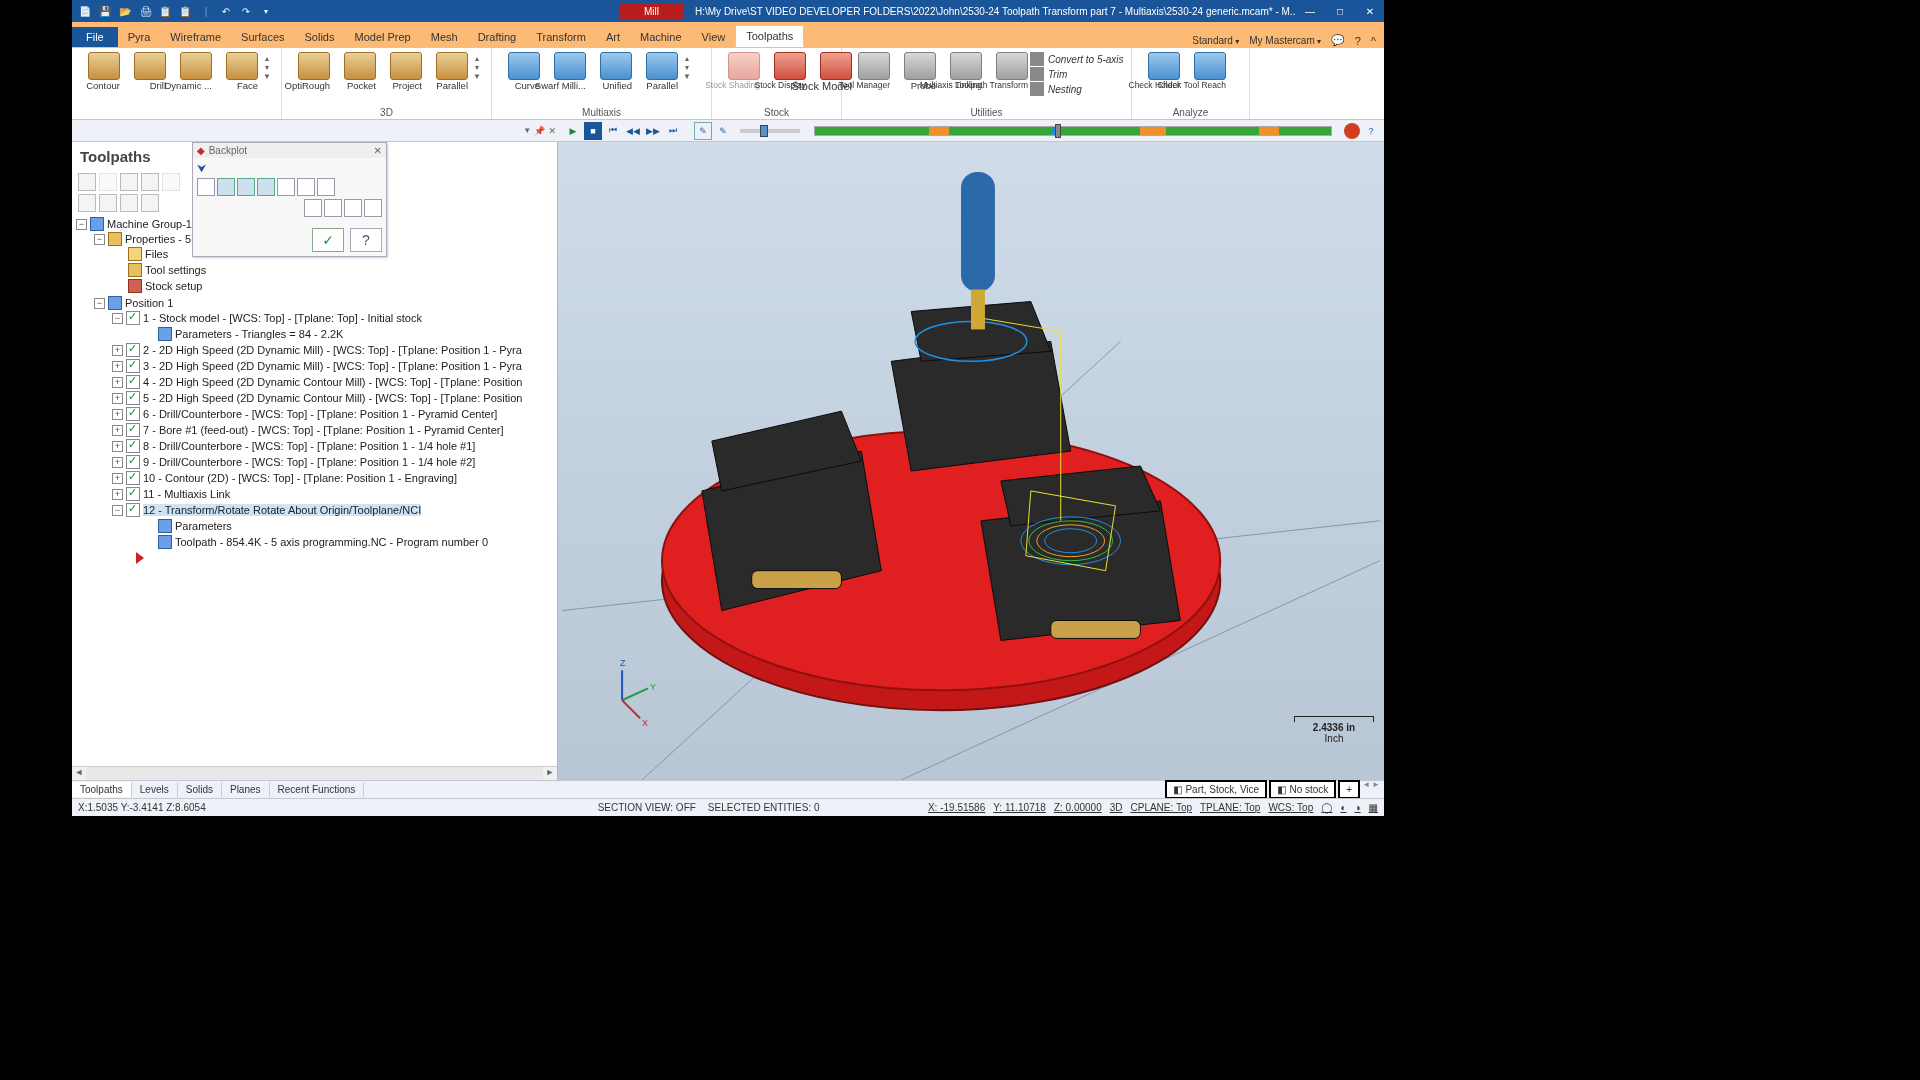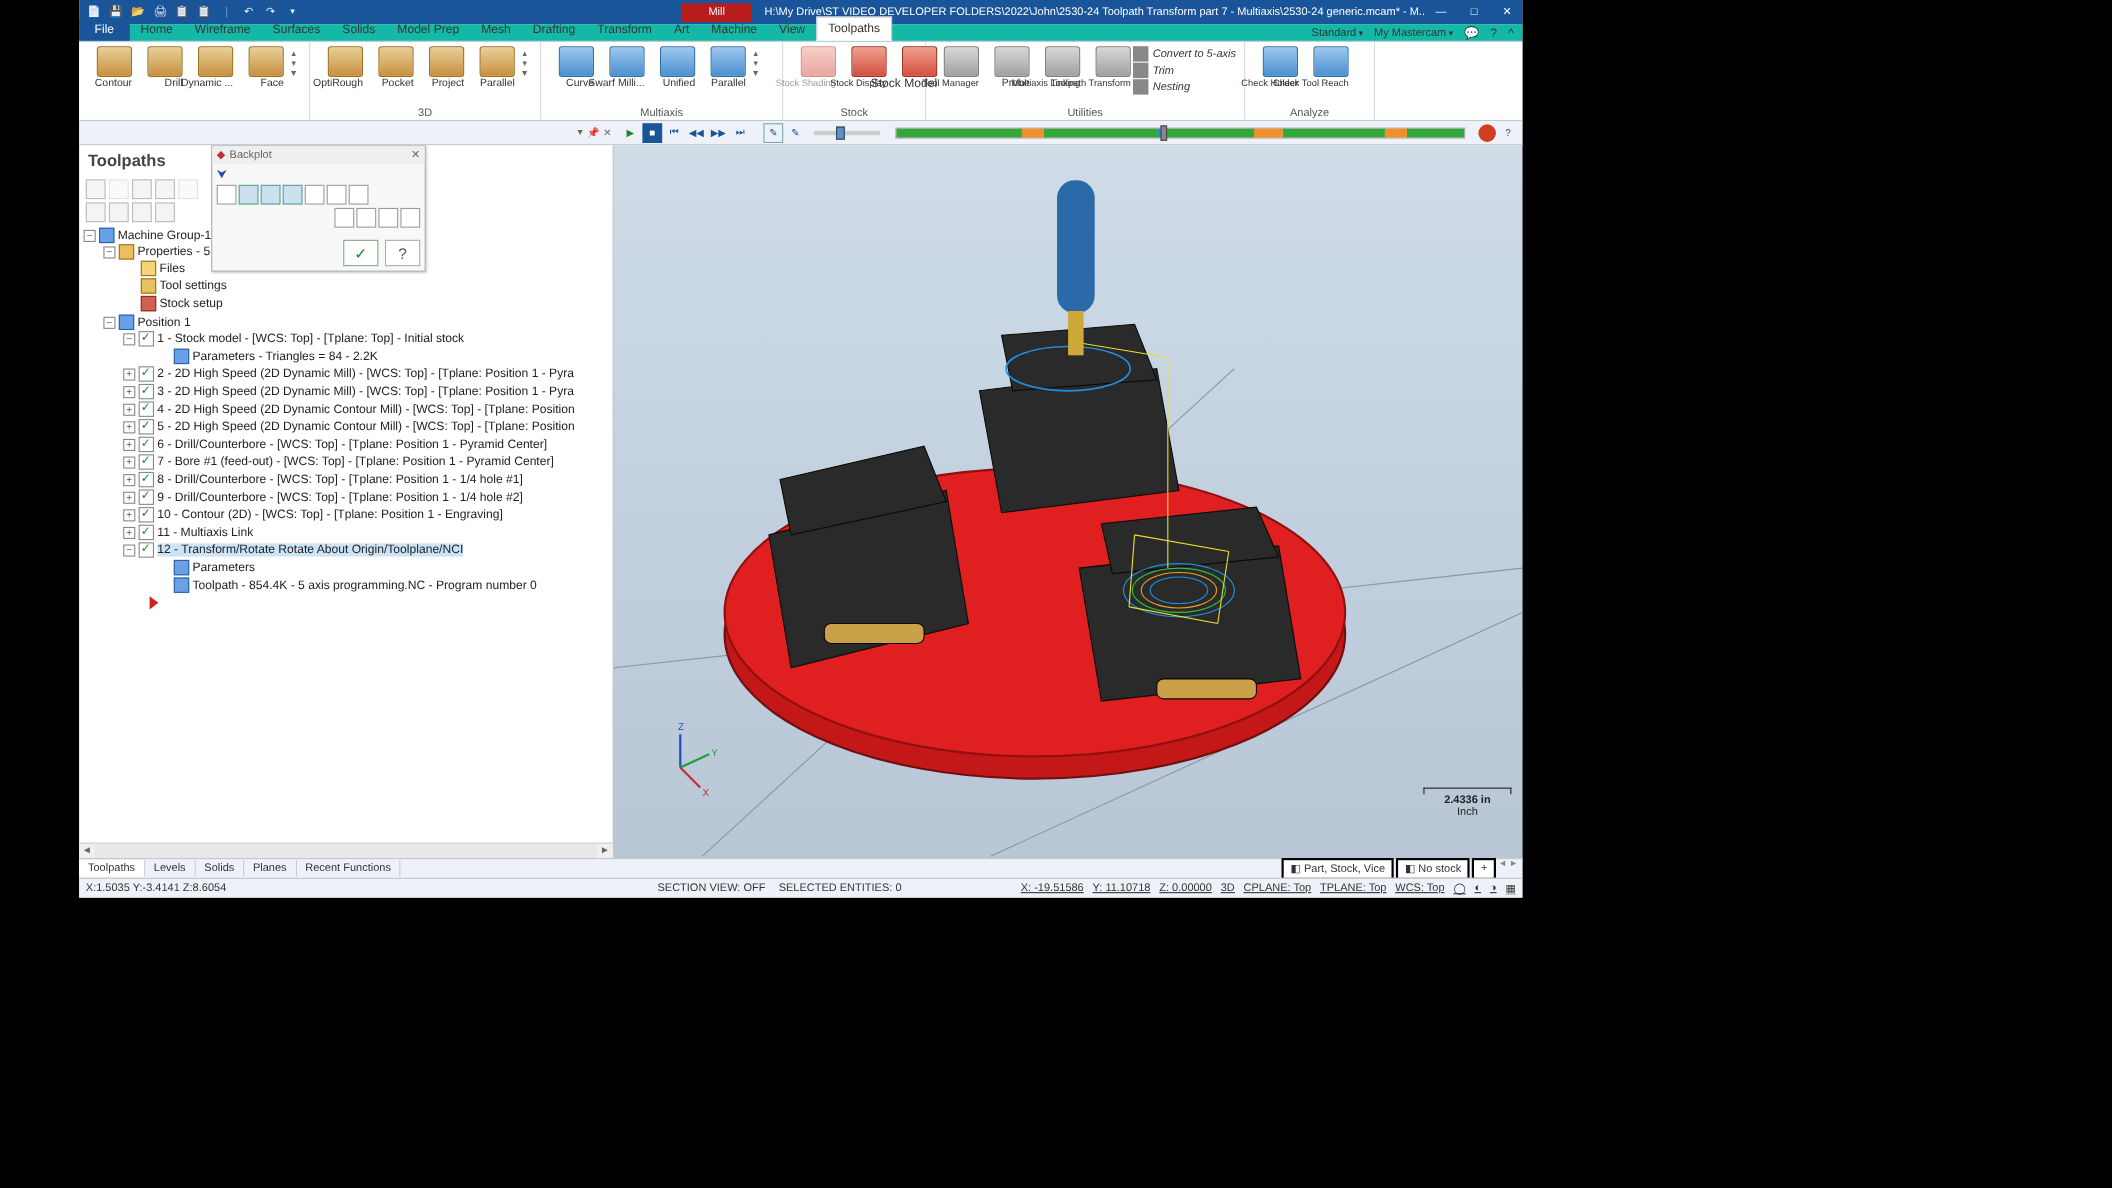--- a/index.html
+++ b/index.html
@@ -9,21 +9,21 @@
 
 .titlebar { height: 22px; background: #1a5599; display: flex; align-items: center; color: #fff; font-size: 10px; }
 .titlebar .qat { display: flex; gap: 4px; padding: 0 6px; }
 .titlebar .qat span { width: 16px; height: 16px; display: inline-flex; align-items: center; justify-content: center; opacity: .9; }
 .titlebar .mill-tab { background: #b91c1c; color: #fff; padding: 3px 24px; margin-left: 340px; font-size: 10px; }
 .titlebar .path { flex: 1; text-align: left; padding-left: 12px; font-size: 10px; overflow: hidden; white-space: nowrap; }
 .titlebar .win-btns { display: flex; gap: 2px; }
 .titlebar .win-btns span { width: 28px; height: 20px; display: inline-flex; align-items: center; justify-content: center; color:#fff; }
 
 
-.ribbon-tabs { height: 16px; background: #14b8a6; display: flex; border-bottom: 1px solid #c0c8d0; align-items: flex-end; }
+.ribbon-tabs { height: 26px; background: #fdba74; display: flex; border-bottom: 1px solid #c0c8d0; align-items: flex-end; }
 .ribbon-tabs .file-tab { background: #1a5599; color: #fff; padding: 4px 14px; font-size: 11px; }
 .ribbon-tabs .tab { padding: 4px 10px; font-size: 11px; color: #333; cursor: pointer; }
 .ribbon-tabs .tab.active { background: #fff; border: 1px solid #c0c8d0; border-bottom: 1px solid #fff; }
 .ribbon-tabs .right { margin-left: auto; display: flex; align-items: center; gap: 10px; padding-right: 8px; color:#333; }
 .ribbon-tabs .right .std { font-size:10px; }
 .ribbon-tabs .right .drop::after { content:" ▾"; font-size:8px; }
 
 
 .ribbon { height: 72px; background: #fff; display: flex; border-bottom: 1px solid #c0c8d0; }
 .rgroup { border-right: 1px solid #d6dde6; display: flex; flex-direction: column; padding: 2px 4px 0; }
@@ -128,21 +128,21 @@
     <div class="path">H:\My Drive\ST VIDEO DEVELOPER FOLDERS\2022\John\2530-24 Toolpath Transform part 7 - Multiaxis\2530-24 generic.mcam* - M...</div>
     <div class="win-btns">
       <span>—</span>
       <span>□</span>
       <span>✕</span>
     </div>
   </div>
 
   <div class="ribbon-tabs">
     <div class="file-tab">File</div>
-    <div class="tab">Home</div>
+    <div class="tab">Pyra</div>
     <div class="tab">Wireframe</div>
     <div class="tab">Surfaces</div>
     <div class="tab">Solids</div>
     <div class="tab">Model Prep</div>
     <div class="tab">Mesh</div>
     <div class="tab">Drafting</div>
     <div class="tab">Transform</div>
     <div class="tab">Art</div>
     <div class="tab">Machine</div>
     <div class="tab">View</div>

